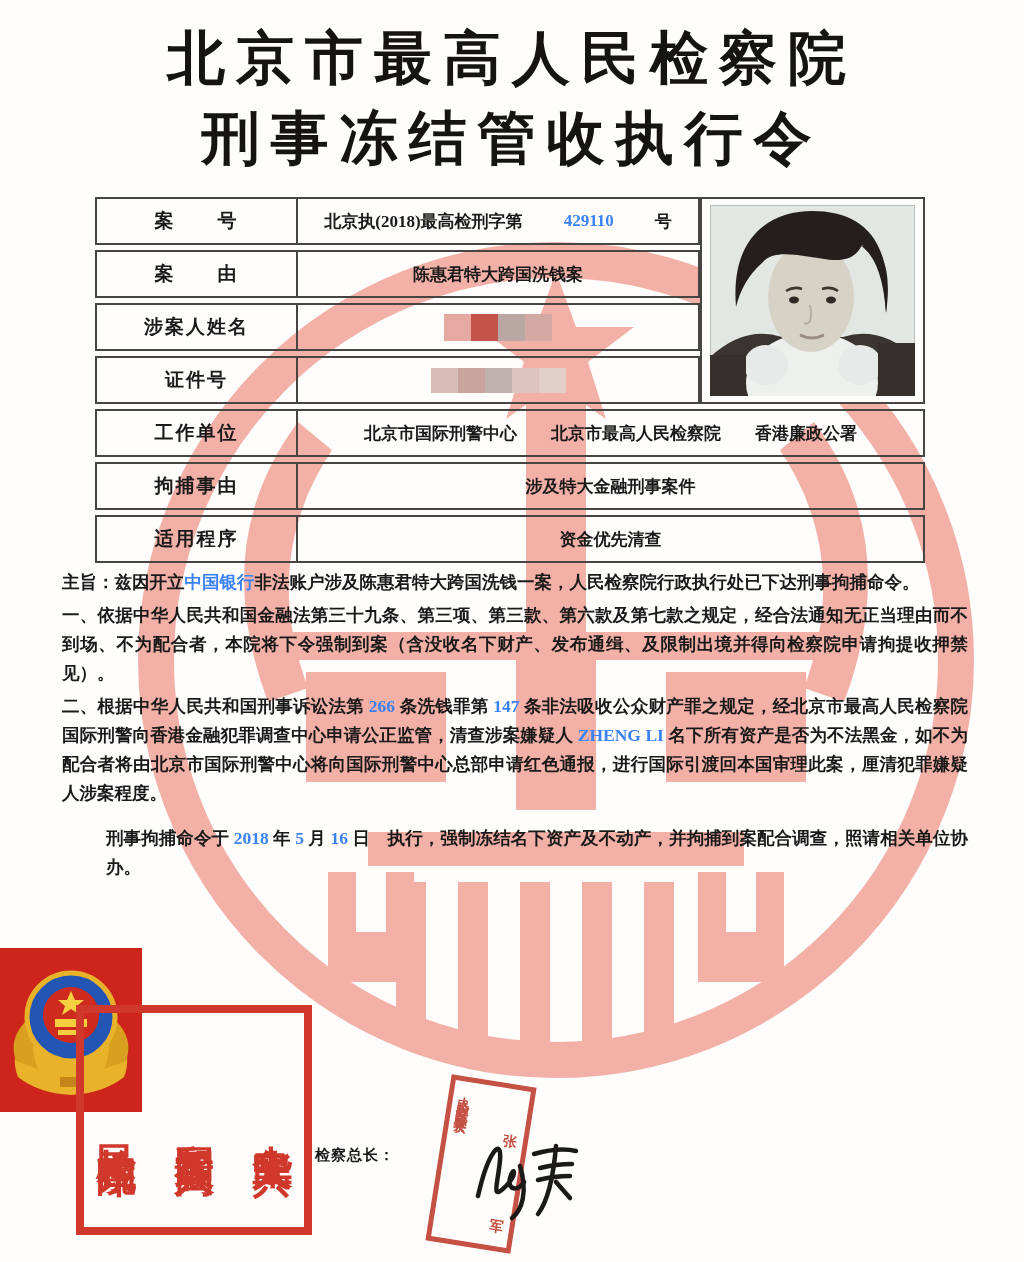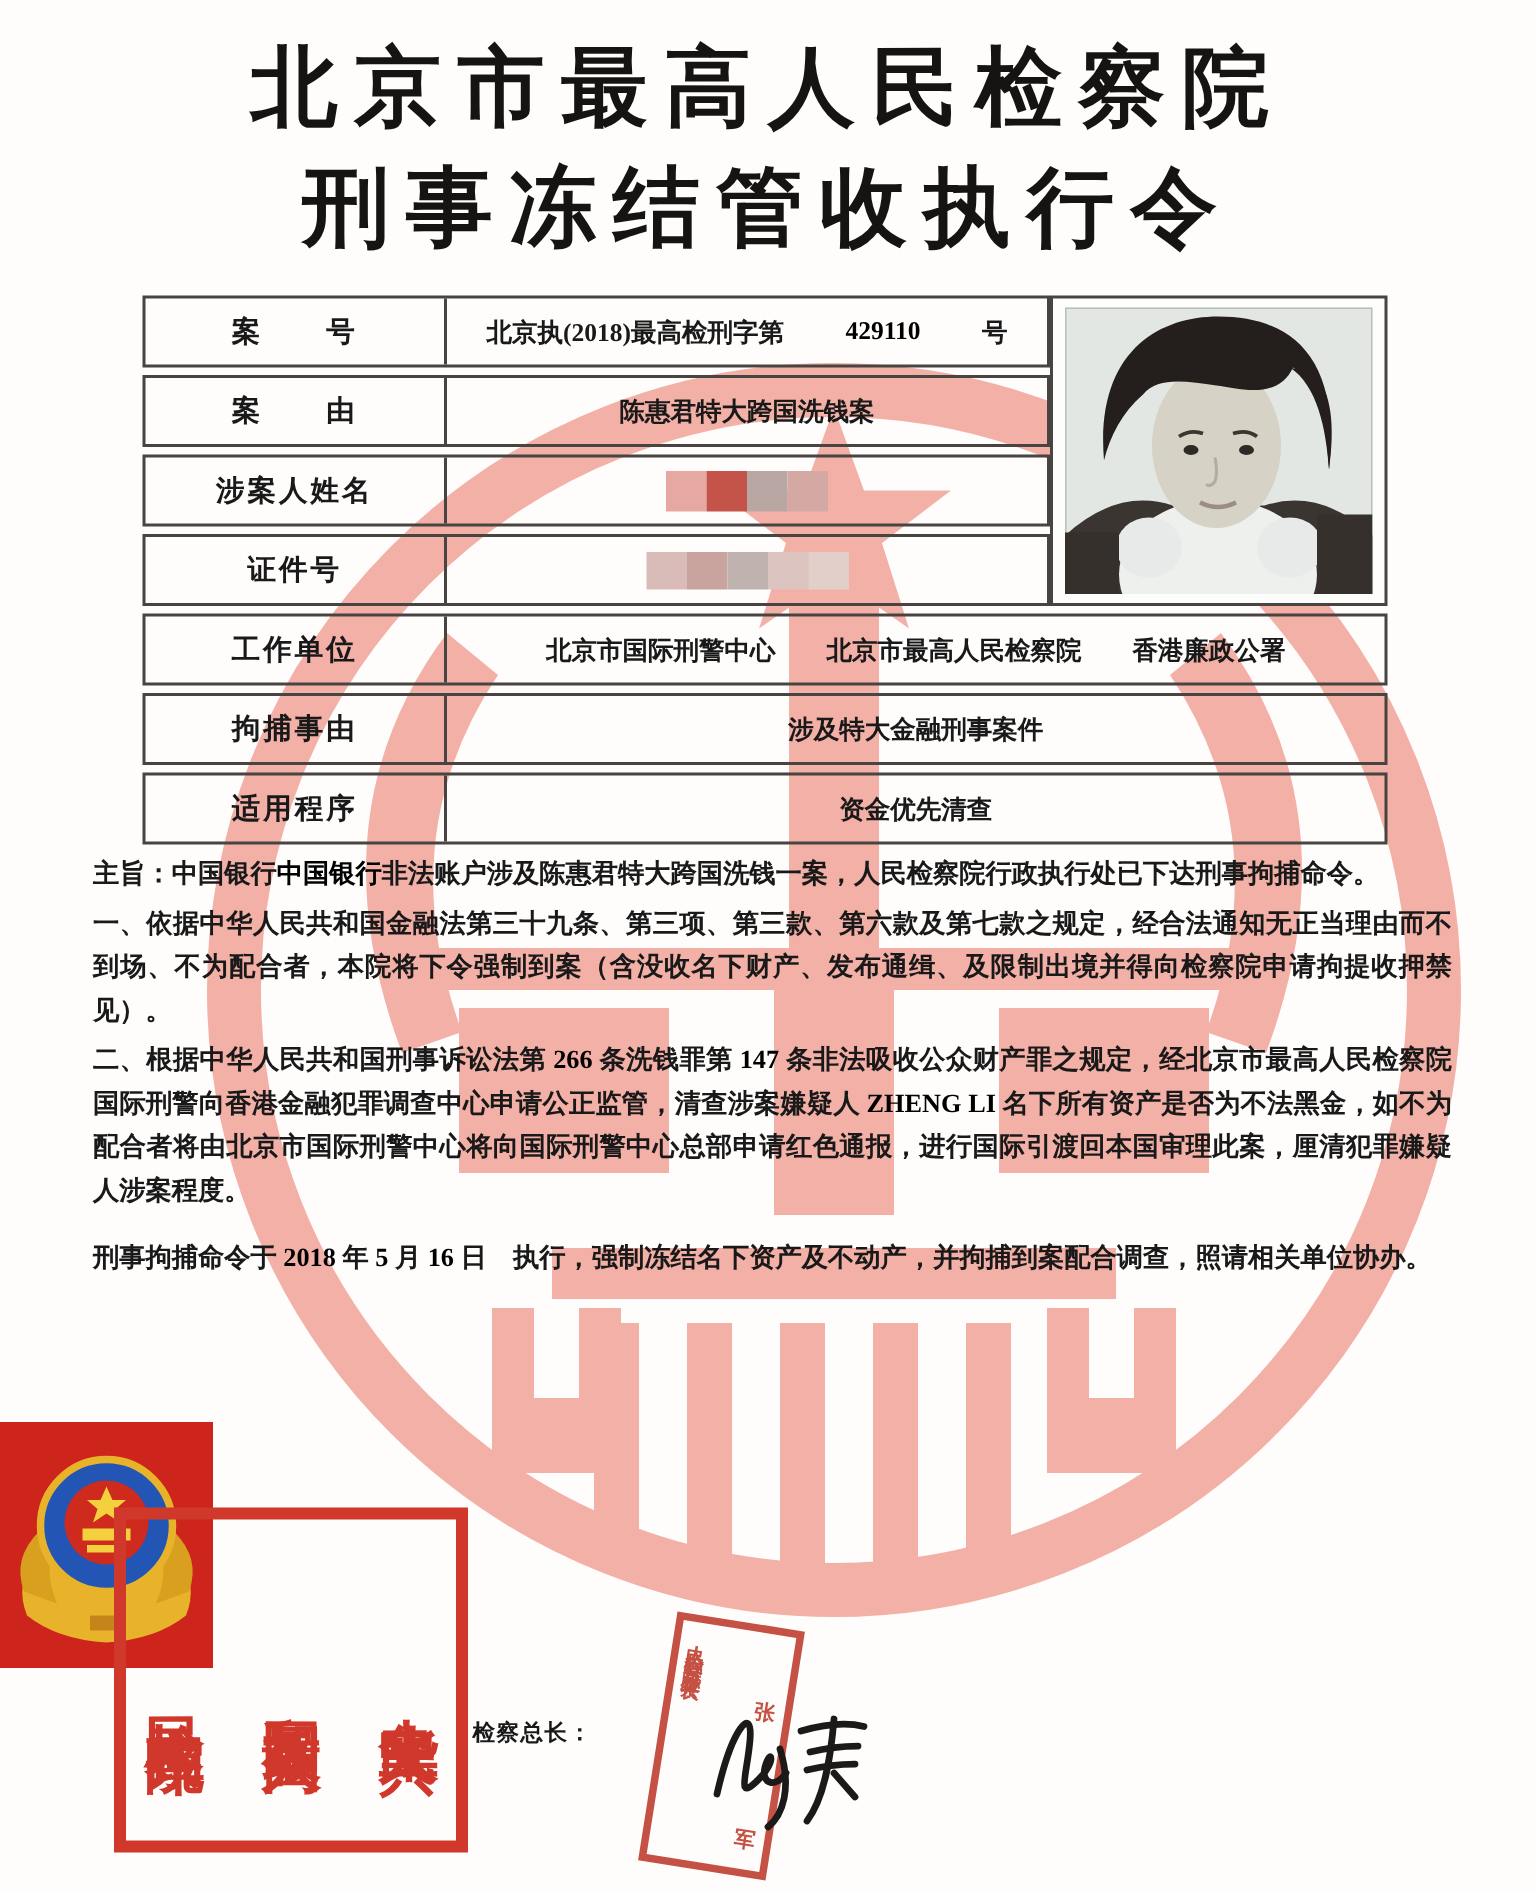--- a/index.html
+++ b/index.html
@@ -21,29 +21,29 @@
   .doc-table * { box-sizing:border-box; }
   .ttop { display:flex; }
   .tleft { width:605px; }
   .trow { height:48px; border:2px solid #474441; display:flex; margin-bottom:5px; }
   .tlabel { width:201px; border-right:2px solid #474441; display:flex; align-items:center;
             justify-content:center; font-weight:bold; font-size:19px; letter-spacing:2px; }
   .tvalue { flex:1; display:flex; align-items:center; justify-content:center;
             font-weight:bold; font-size:17px;gap:41px; }
   .photocell { width:225px; height:207px; border:2px solid #474441; background:#fdfdfc;
                display:flex; align-items:center; justify-content:center; }
-  .red { color:#000000; }
+  .red { color:#3b82f6; }
   .mosaic { display:flex; }
   .mosaic div { width:27px; height:25px; }
   .mosaic.small div { height:27px; }
   
   .paras { position:absolute; left:62px; top:568px; width:906px; z-index:2;
            font-size:17.5px; font-weight:bold; line-height:29px; text-align:justify; }
   .para { margin-bottom:4px; }
-  .para-date { margin-top:16px; }
+  .para-date { margin-top:16px;margin-left:44px; }
   
   .patch { position:absolute; left:0; top:948px; width:142px; height:164px;
            background:#cd241b; z-index:1; display:flex; align-items:center; justify-content:center; }
   
   .bigseal { position:absolute; left:76px; top:1005px; width:236px; height:230px;
              border:8px solid #cf382b; z-index:3; display:flex; flex-direction:row-reverse;
              justify-content:space-between; align-items:center; padding:6px 12px; box-sizing:border-box; }
   .sealcol { writing-mode:vertical-rl; text-orientation:upright; font-size:40px; font-weight:bold;
              color:#cf382b; line-height:1; letter-spacing:3px; }
   
@@ -170,21 +170,21 @@
     <div class="trow">
       <div class="tlabel">适用程序</div>
       <div class="tvalue">
         <span>资金优先清查</span>
       </div>
     </div>
   </div>
 
   <div class="paras">
     <div class="para">
-      <span>主旨：中国银行</span><span class="red">中国银行</span><span>非法账户涉及陈惠君特大跨国洗钱一案，人民检察院行政执行处已下达刑事拘捕命令。</span>
+      <span>主旨：兹因开立</span><span class="red">中国银行</span><span>非法账户涉及陈惠君特大跨国洗钱一案，人民检察院行政执行处已下达刑事拘捕命令。</span>
     </div>
     <div class="para">
       <span>一、依据中华人民共和国金融法第三十九条、第三项、第三款、第六款及第七款之规定，经合法通知无正当理由而不到场、不为配合者，本院将下令强制到案（含没收名下财产、发布通缉、及限制出境并得向检察院申请拘提收押禁见）。</span>
     </div>
     <div class="para">
       <span>二、根据中华人民共和国刑事诉讼法第 </span><span class="red">266</span><span> 条洗钱罪第 </span><span class="red">147</span><span> 条非法吸收公众财产罪之规定，经北京市最高人民检察院国际刑警向香港金融犯罪调查中心申请公正监管，清查涉案嫌疑人 </span><span class="red">ZHENG LI</span><span> 名下所有资产是否为不法黑金，如不为配合者将由北京市国际刑警中心将向国际刑警中心总部申请红色通报，进行国际引渡回本国审理此案，厘清犯罪嫌疑人涉案程度。</span>
     </div>
     <div class="para para-date">
       <span>刑事拘捕命令于 </span><span class="red">2018</span><span> 年 </span><span class="red">5</span><span> 月 </span><span class="red">16</span><span> 日　执行，强制冻结名下资产及不动产，并拘捕到案配合调查，照请相关单位协办。</span>
     </div>

